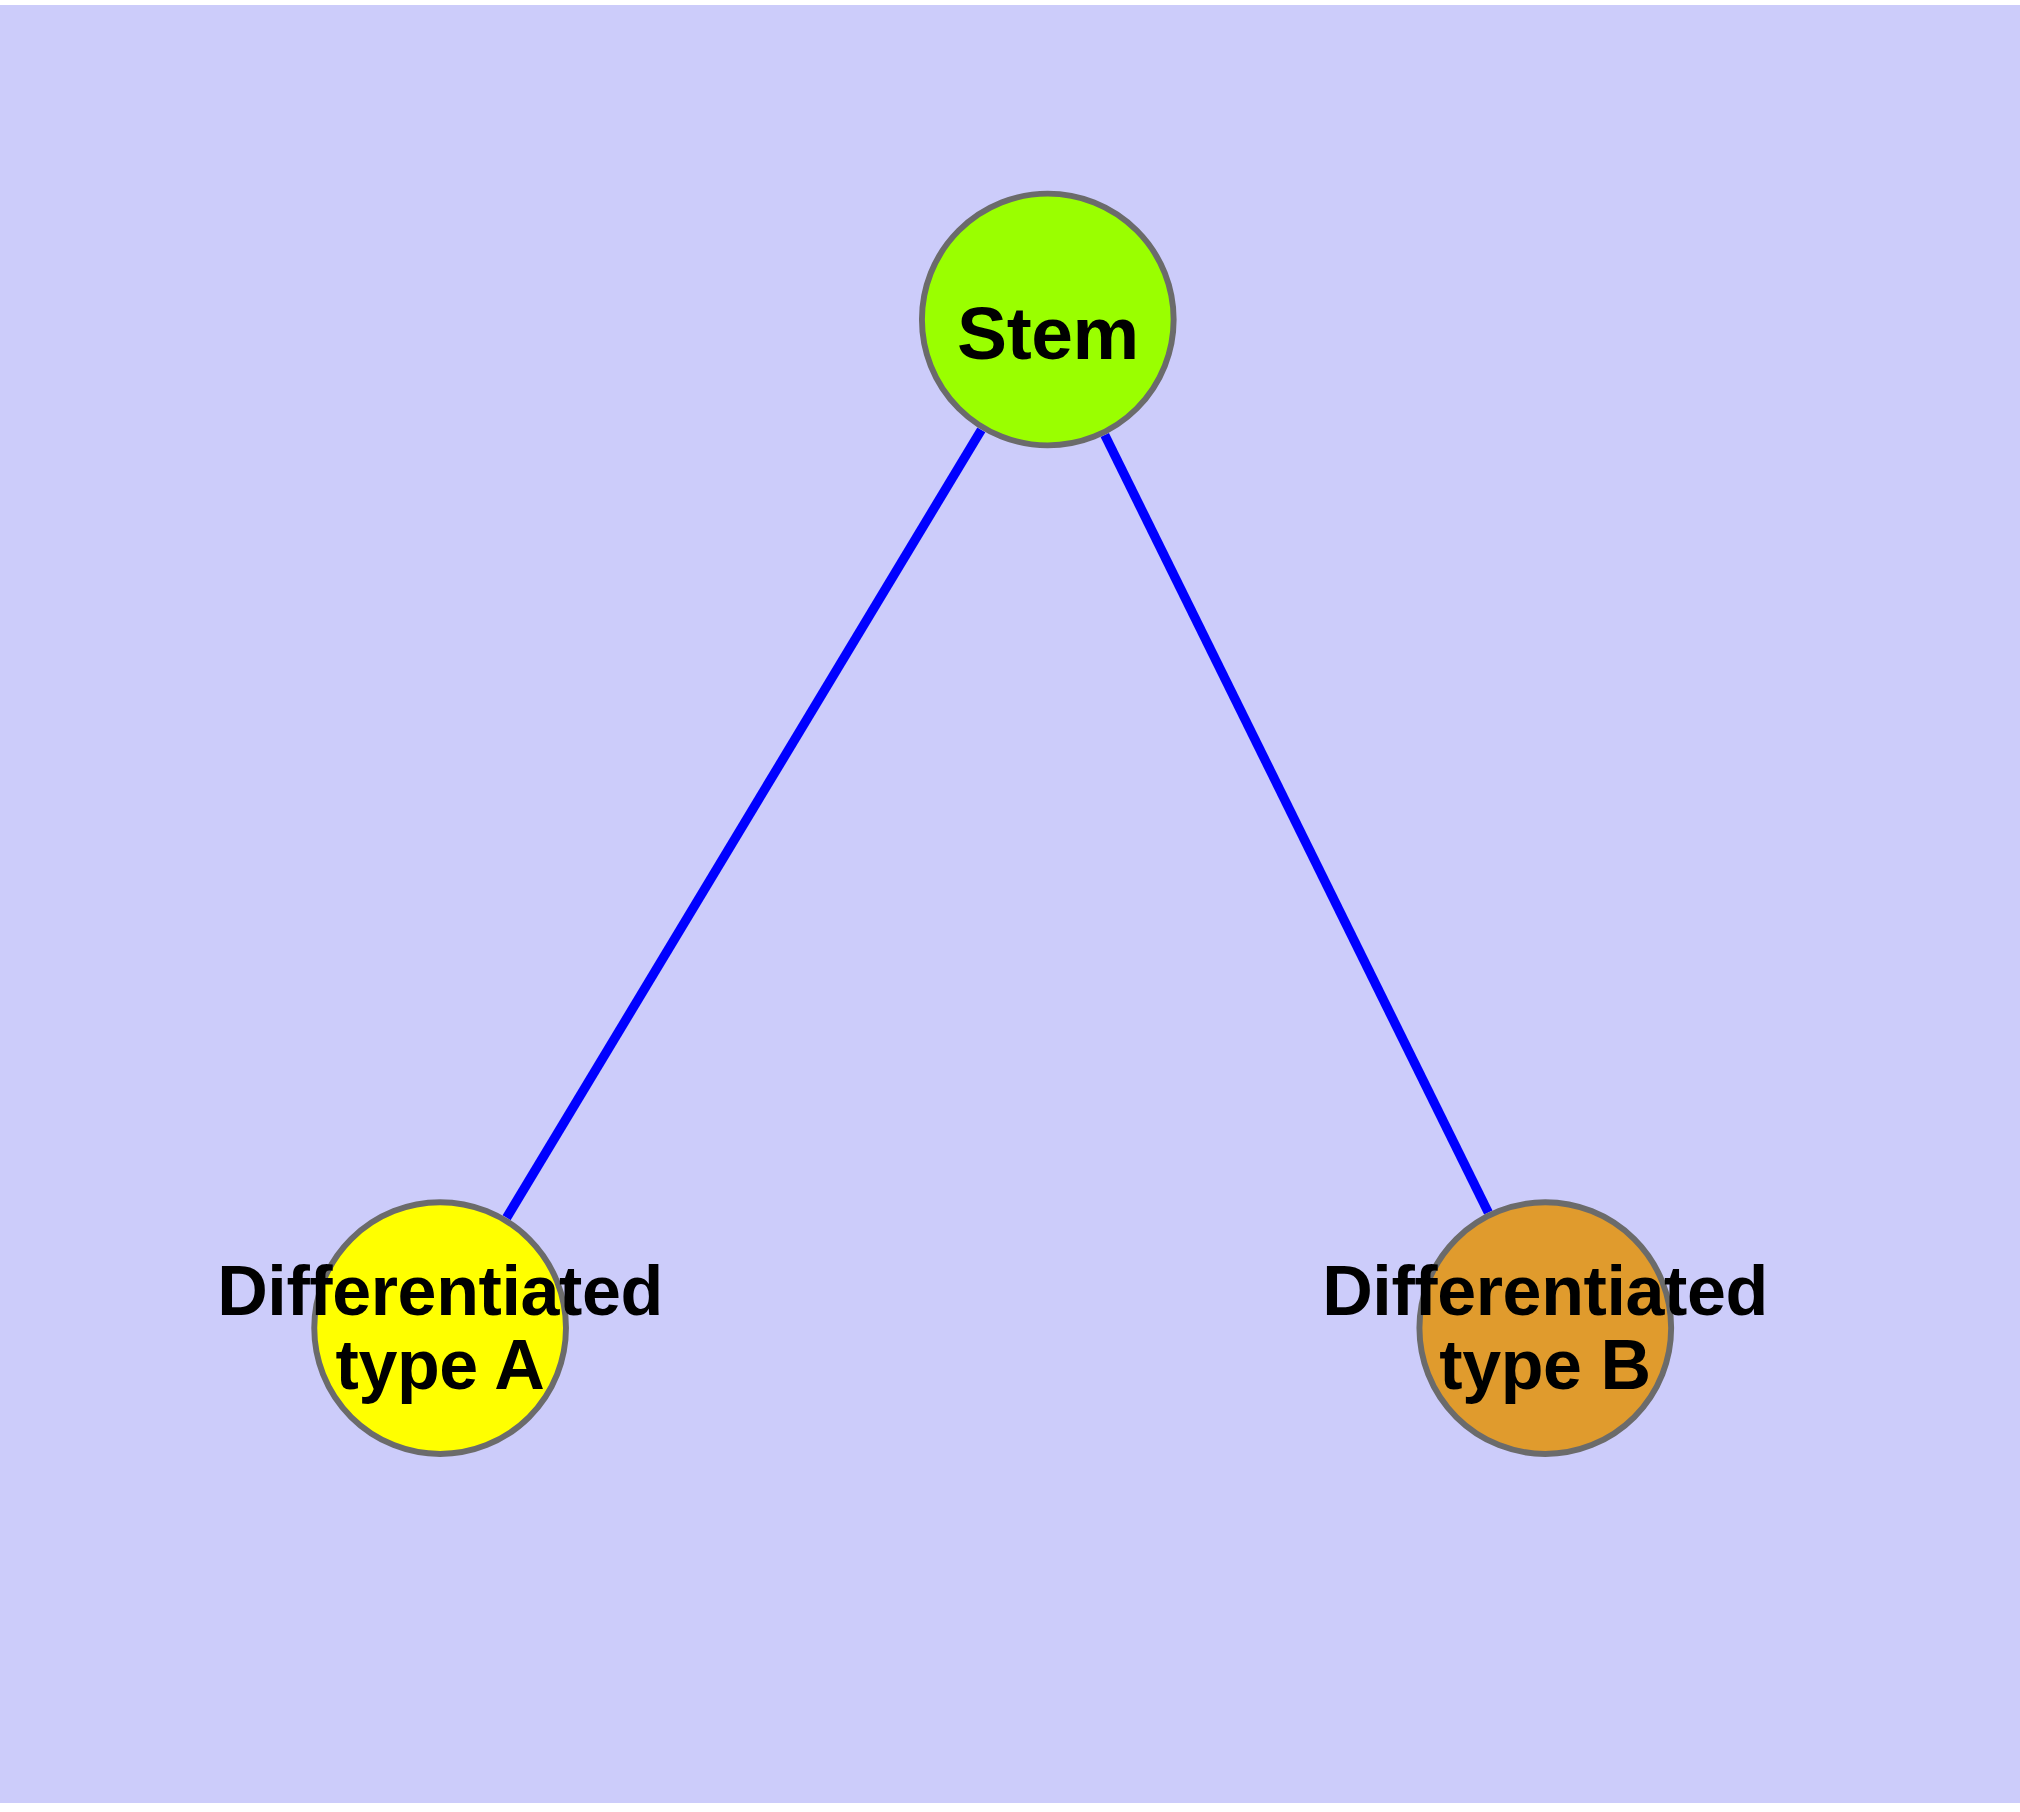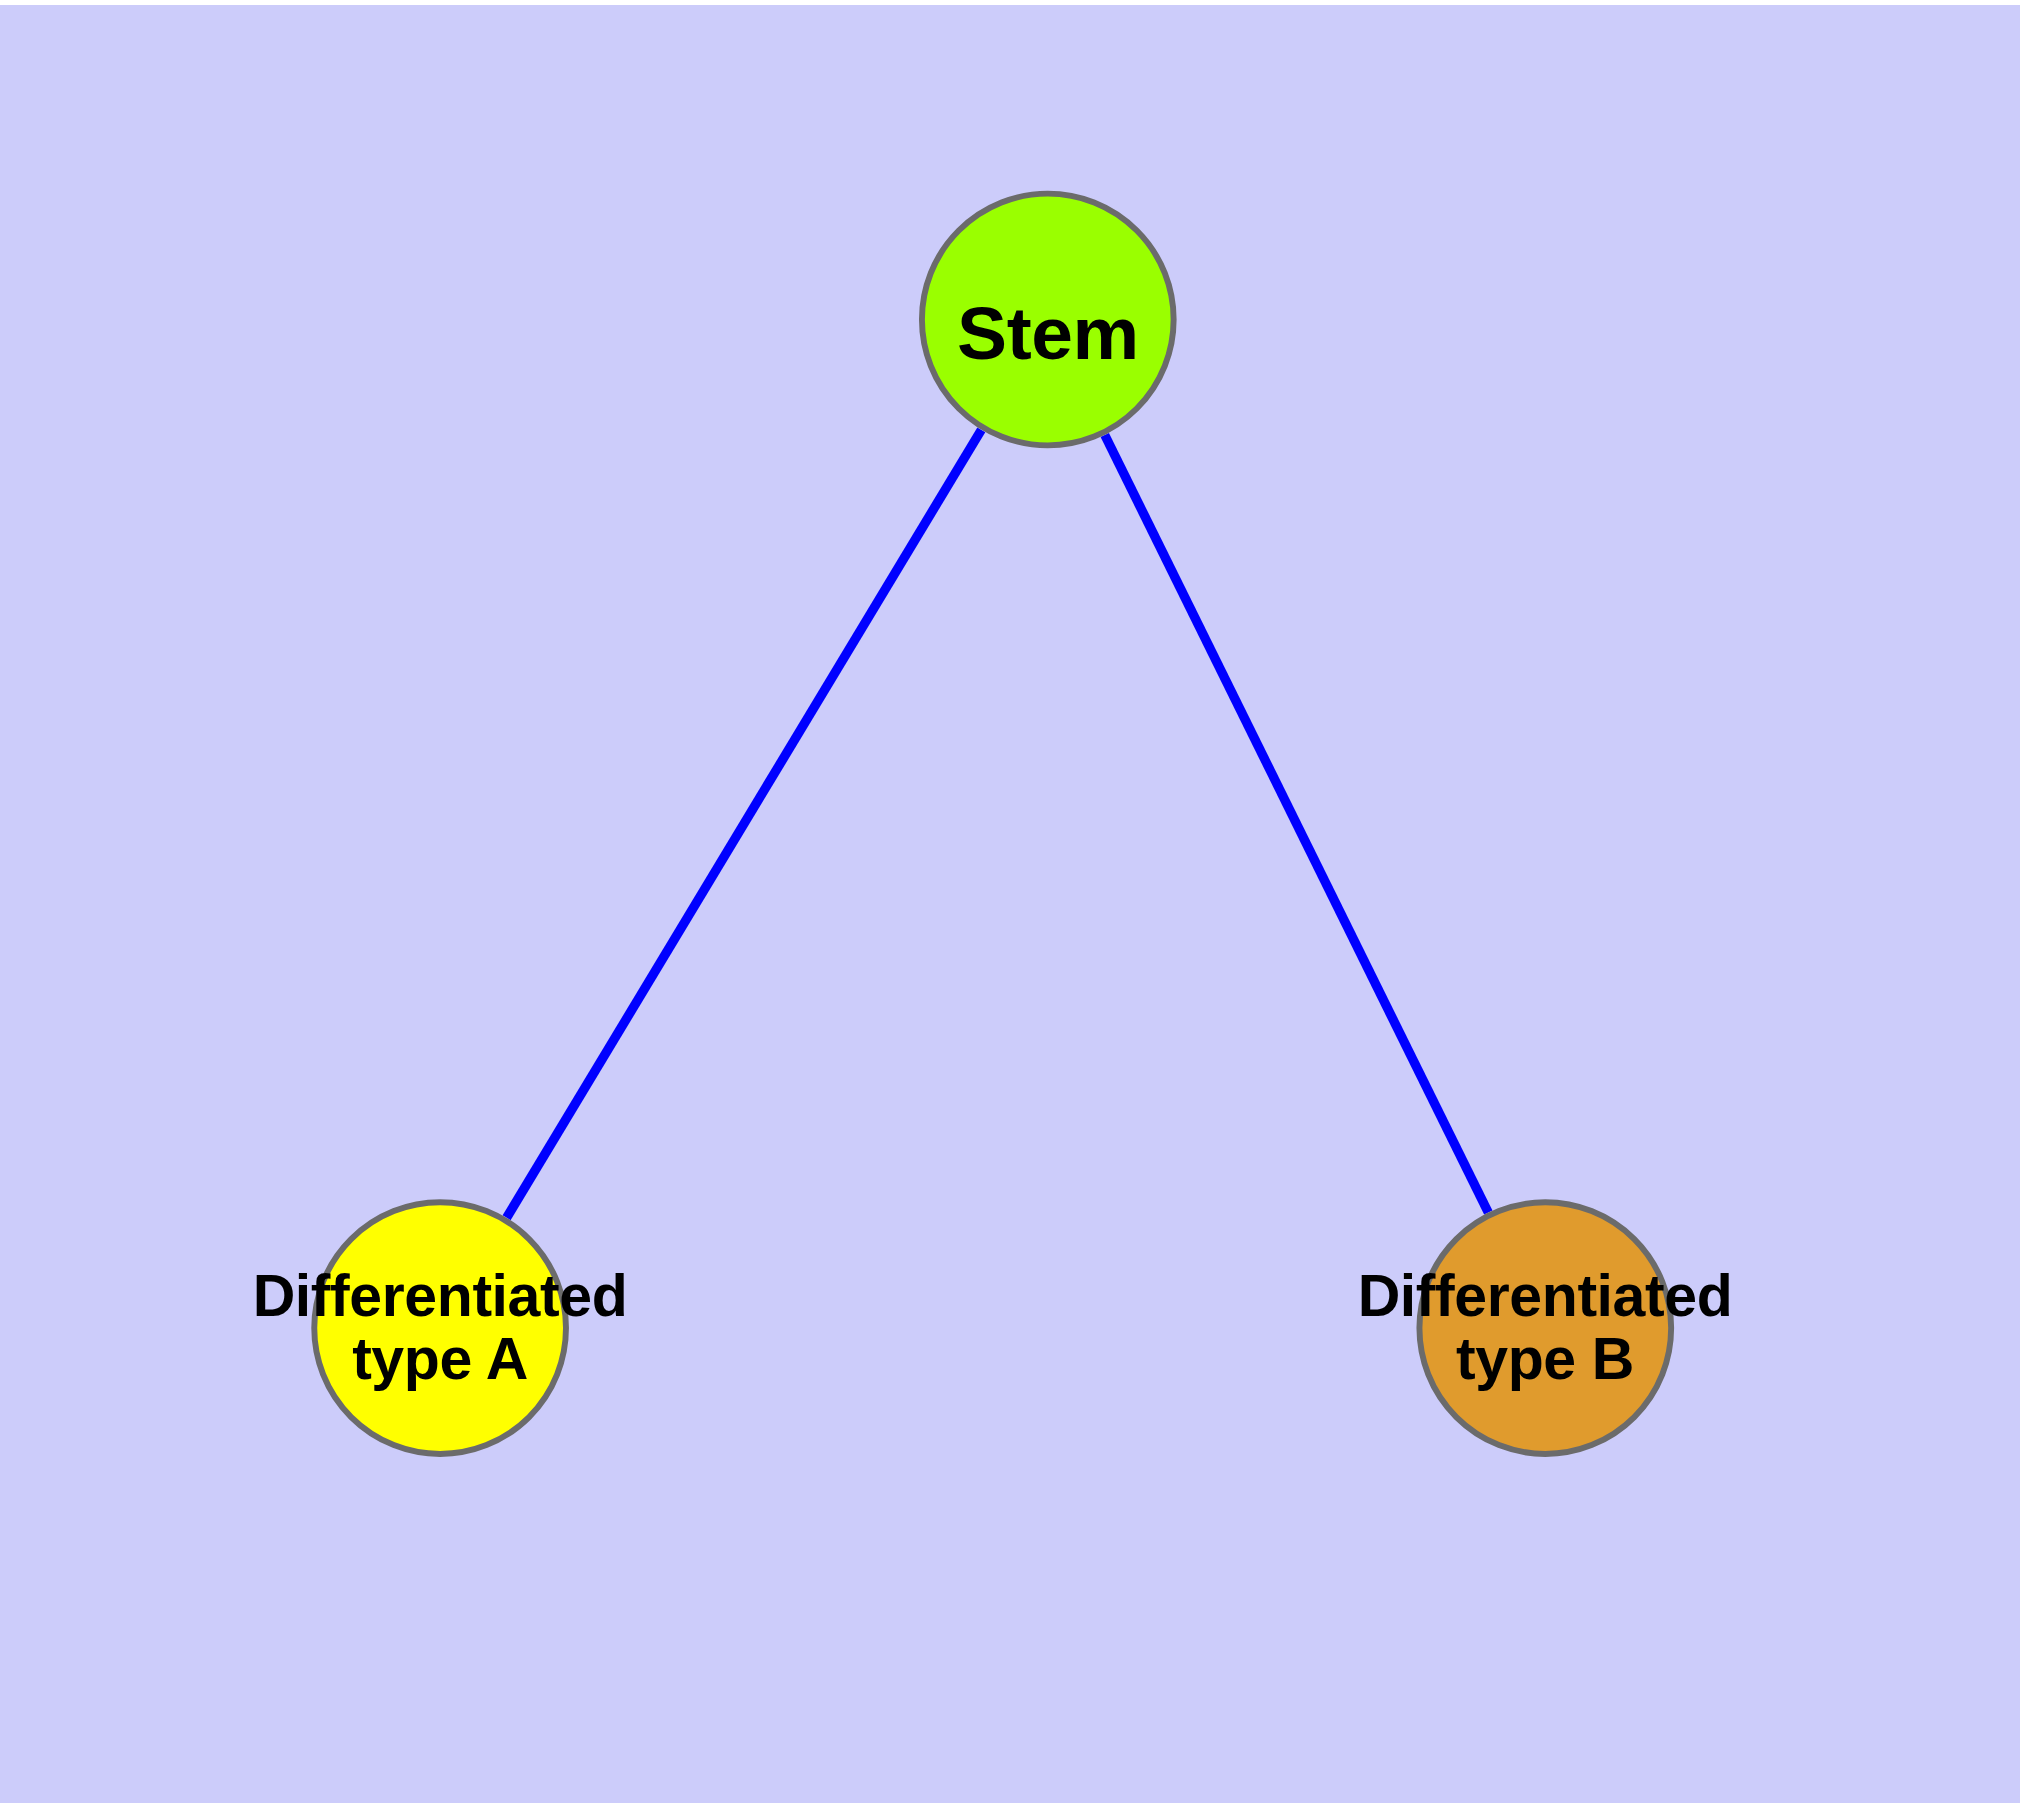--- a/index.html
+++ b/index.html
@@ -35,21 +35,21 @@
     text-align: center;
     font-weight: bold;
     color: #000000;
     line-height: 1.06;
     white-space: pre;
     letter-spacing: -0.4px;
     pointer-events: none;
     transform: translate(-50%, -50%);
   }
   .label-stem { font-size: 75px; }
-  .label-two  { font-size: 59px; }
+  .label-two  { font-size: 70px; }
 </style>
 </head>
 <body>
 
 <div id="canvas">
 
   <div id="plot-bg"></div>
 
   <svg id="graph-svg" viewBox="0 0 2384 2138">
     <g id="edges-layer">

